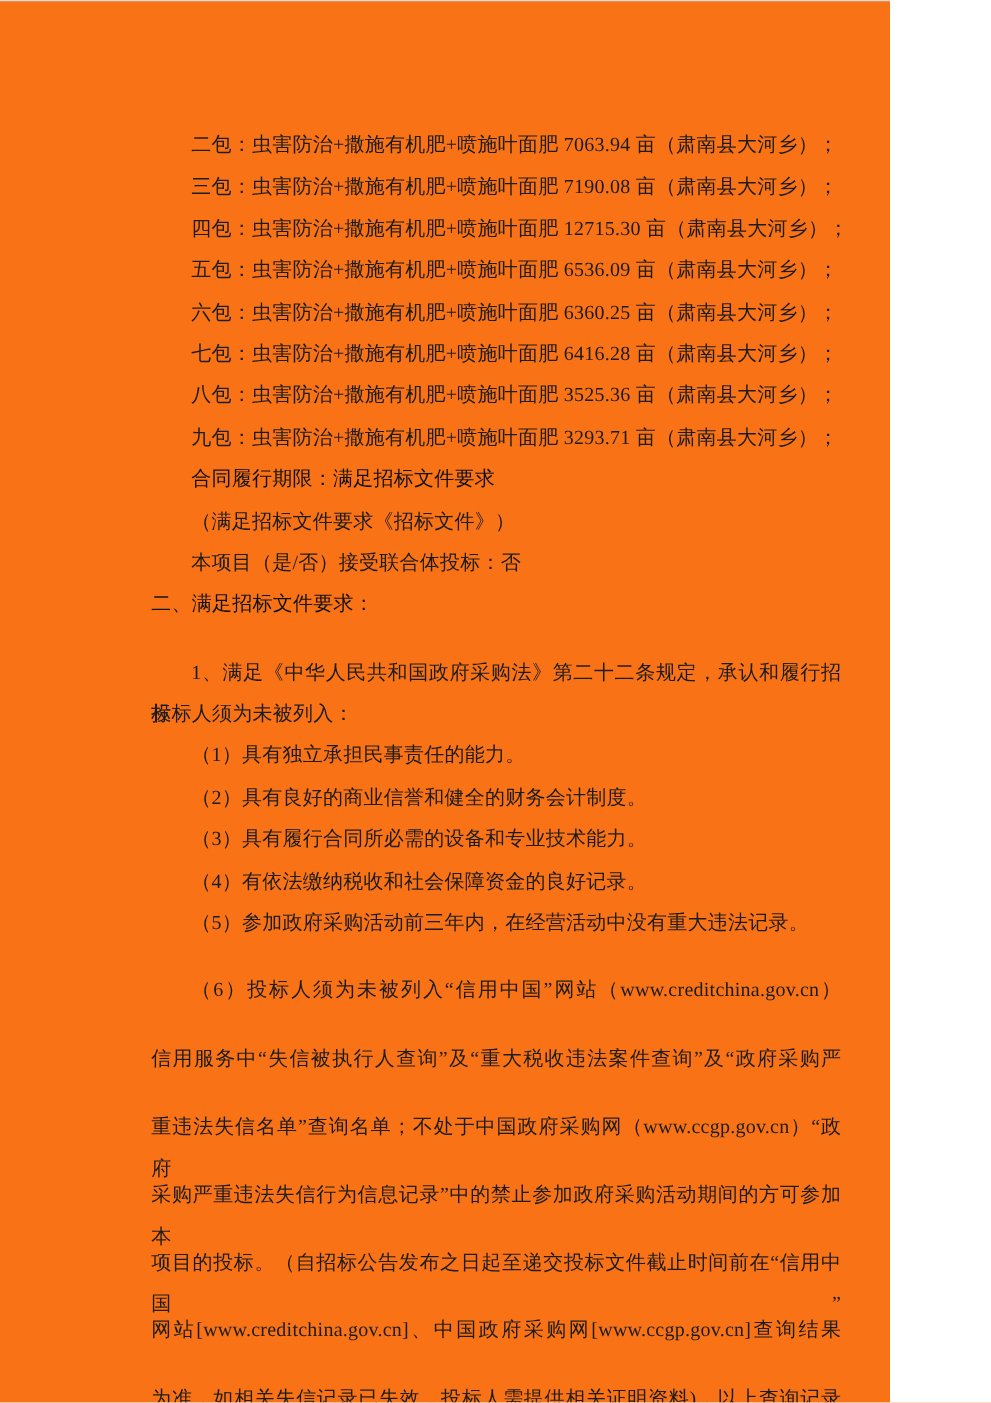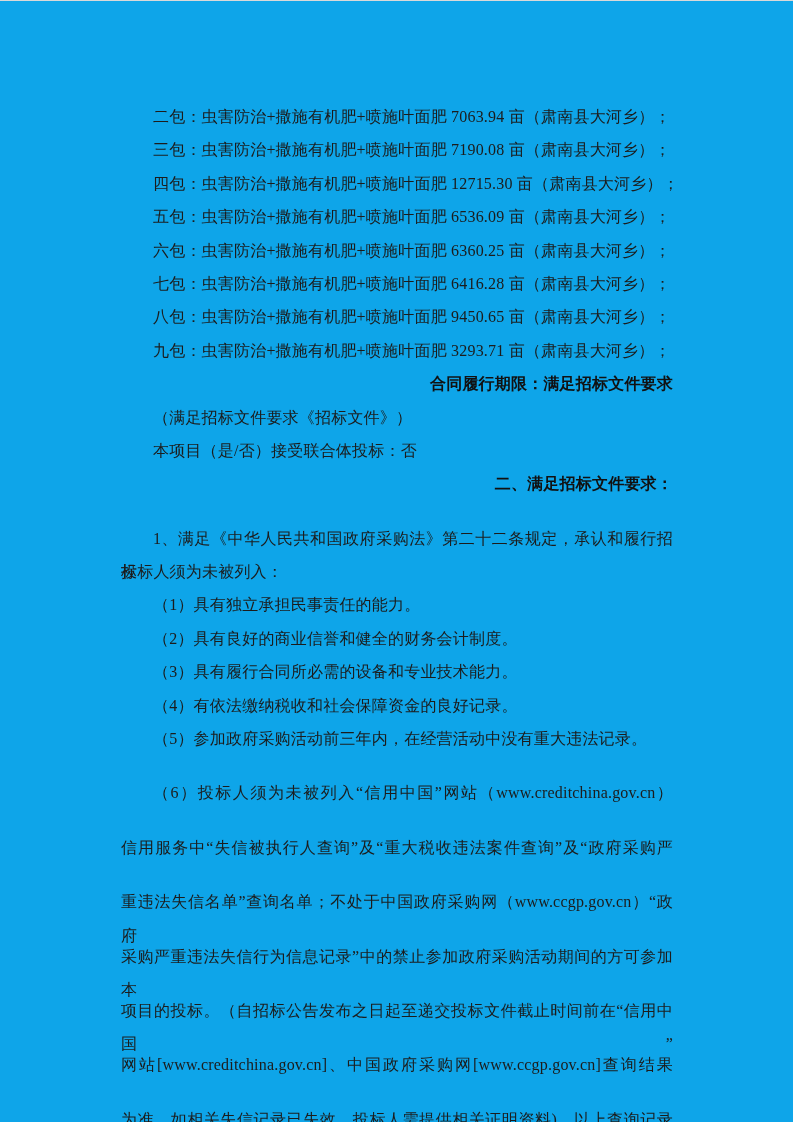--- a/index.html
+++ b/index.html
@@ -4,23 +4,23 @@
 <style>
   * { margin: 0; padding: 0; box-sizing: border-box; }
   html, body { background: #ffffff; }
   body {
     width: 793px;
     height: 1122px;
     font-family: "Liberation Serif", "DejaVu Serif", serif;
   }
   .page {
     position: relative;
-    width: 793px;
+    width: 712px;
     height: 1122px;
-    background: #0ea5e9;
+    background: #f97316;
     border-top: 1px solid #d9d9d9;
     overflow: hidden;
   }
   .content {
     position: absolute;
     left: 121px;
     top: 99px;
     width: 552px;
   }
   .line {
@@ -29,43 +29,42 @@
     height: 33.4px;
     color: #1c1c1c;
     letter-spacing: 0.2px;
     white-space: nowrap;
     text-align: left;
   }
   .line.indent {
     text-indent: 32px;
   }
   .line.bold {
-    font-weight: 700;
+    font-weight: 400;
     color: #111111;
-    text-align: right;
   }
   .line.justify {
     white-space: normal;
     text-align: justify;
     text-align-last: justify;
     margin-top: 21px;
   }
 </style>
 </head>
 <body>
 
 <div class="page">
   <div class="content">
       <div class="line indent">二包：虫害防治+撒施有机肥+喷施叶面肥 7063.94 亩（肃南县大河乡）；</div>
       <div class="line indent">三包：虫害防治+撒施有机肥+喷施叶面肥 7190.08 亩（肃南县大河乡）；</div>
       <div class="line indent">四包：虫害防治+撒施有机肥+喷施叶面肥 12715.30 亩（肃南县大河乡）；</div>
       <div class="line indent">五包：虫害防治+撒施有机肥+喷施叶面肥 6536.09 亩（肃南县大河乡）；</div>
       <div class="line indent">六包：虫害防治+撒施有机肥+喷施叶面肥 6360.25 亩（肃南县大河乡）；</div>
       <div class="line indent">七包：虫害防治+撒施有机肥+喷施叶面肥 6416.28 亩（肃南县大河乡）；</div>
-      <div class="line indent">八包：虫害防治+撒施有机肥+喷施叶面肥 9450.65 亩（肃南县大河乡）；</div>
+      <div class="line indent">八包：虫害防治+撒施有机肥+喷施叶面肥 3525.36 亩（肃南县大河乡）；</div>
       <div class="line indent">九包：虫害防治+撒施有机肥+喷施叶面肥 3293.71 亩（肃南县大河乡）；</div>
       <div class="line indent bold">合同履行期限：满足招标文件要求</div>
       <div class="line indent">（满足招标文件要求《招标文件》）</div>
       <div class="line indent">本项目（是/否）接受联合体投标：否</div>
       <div class="line bold">二、满足招标文件要求：</div>
       <div class="line indent justify">1、满足《中华人民共和国政府采购法》第二十二条规定，承认和履行招标</div>
       <div class="line">投标人须为未被列入：</div>
       <div class="line indent">（1）具有独立承担民事责任的能力。</div>
       <div class="line indent">（2）具有良好的商业信誉和健全的财务会计制度。</div>
       <div class="line indent">（3）具有履行合同所必需的设备和专业技术能力。</div>

